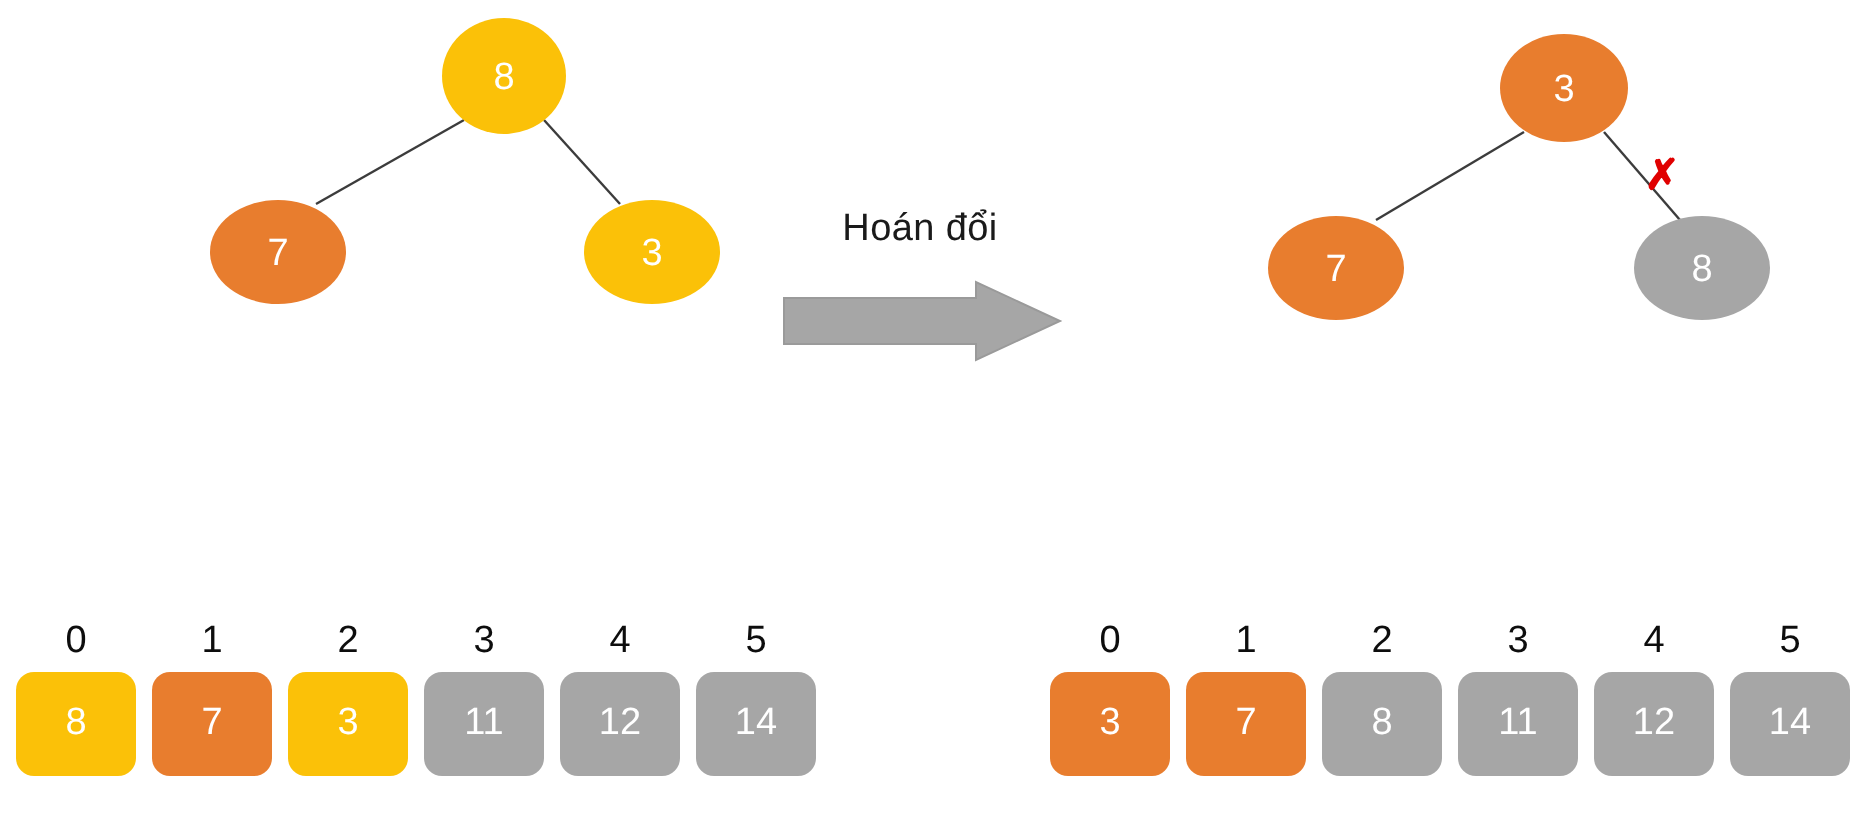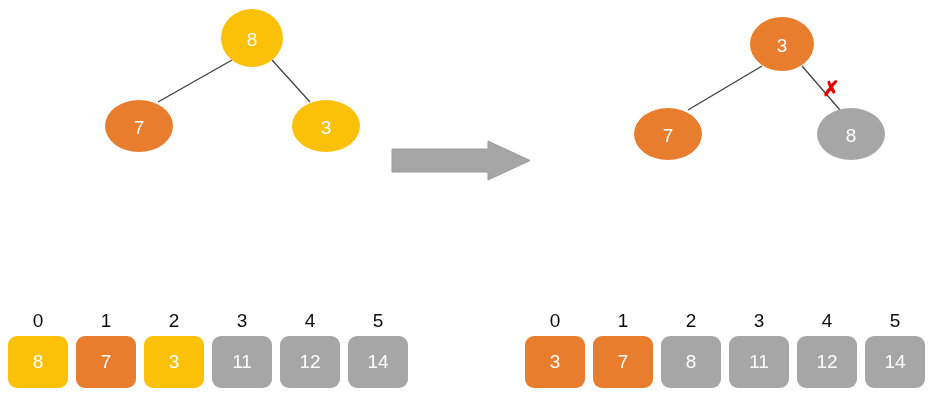--- a/index.html
+++ b/index.html
@@ -128,20 +128,21 @@
         <ellipse cx="782" cy="44" rx="32" ry="27" fill="#E87D2E"></ellipse>
         <text x="782" y="45" class="node-label">3</text>
         <ellipse cx="668" cy="134" rx="34" ry="26" fill="#E87D2E"></ellipse>
         <text x="668" y="135" class="node-label">7</text>
         <ellipse cx="851" cy="134" rx="34" ry="26" fill="#A6A6A6"></ellipse>
         <text x="851" y="135" class="node-label">8</text>
         <text x="831" y="88" class="xmark" fill="#E00000">✗</text>
       </g>
   </svg>
 
+  <div class="swap-label">Hoán đổi</div>
 
   <div class="arrow-wrap">
     <svg width="142" height="42" viewBox="0 0 142 42" xmlns="http://www.w3.org/2000/svg">
       <polygon points="2,9 98,9 98,1 140,20.5 98,40 98,32 2,32" fill="#A6A6A6" stroke="#9a9a9a" stroke-width="1"></polygon>
     </svg>
   </div>
 
   <div class="array-block array-left">
     <div class="idx-row" id="left-idx-row">
         <div class="idx">0</div>

